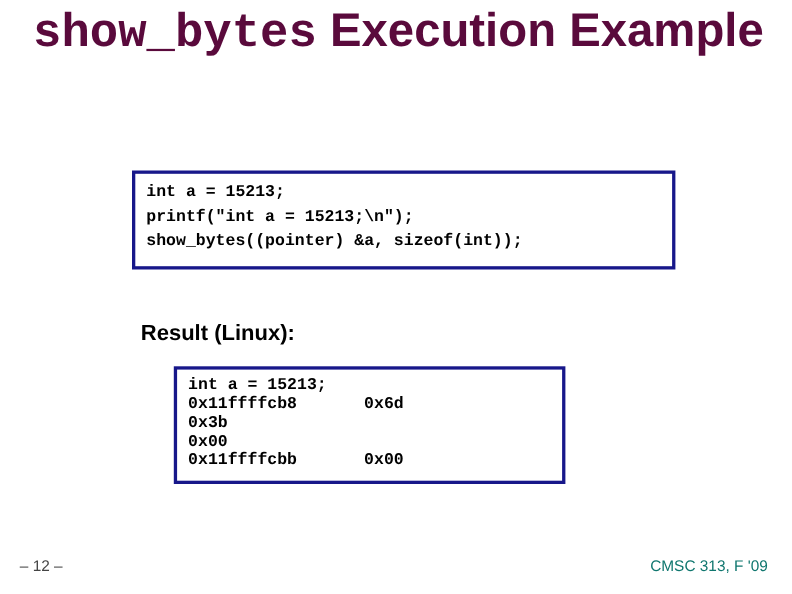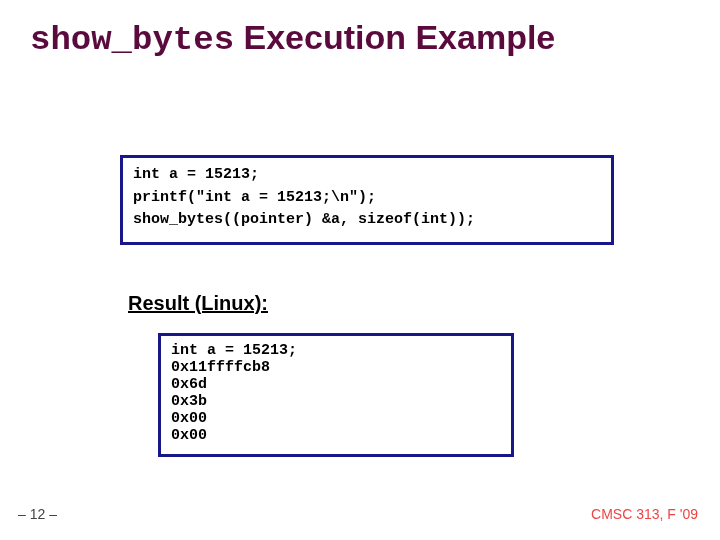--- a/index.html
+++ b/index.html
@@ -12,23 +12,23 @@
     position: relative;
     overflow: hidden;
   }
   .slide {
     width: 720px;
     height: 540px;
     position: relative;
   }
   .title {
     position: absolute;
-    top: 18px;
+    top: 4px;
     left: 30px;
-    font-size: 34px;
+    font-size: 43px;
     font-weight: bold;
     color: #5a0a3c;
   }
   .title .mono {
     font-family: "Courier New", Courier, monospace;
     font-weight: bold;
   }
   .codebox1 {
     position: absolute;
     top: 155px;
@@ -44,58 +44,56 @@
     line-height: 1.5;
     white-space: pre;
   }
   .result-label {
     position: absolute;
     top: 292px;
     left: 128px;
     font-size: 20px;
     font-weight: bold;
     color: #000;
-    text-decoration: underline;
   }
   .codebox2 {
     position: absolute;
     top: 333px;
     left: 158px;
     width: 330px;
     border: 3px solid #17178a;
     background: #fff;
     padding: 6px 10px 10px 10px;
     font-family: "Courier New", Courier, monospace;
     font-size: 15px;
     font-weight: bold;
     color: #000;
   }
   .codebox2 .row {
     display: flex;
-    flex-direction: column;
   }
   .codebox2 .c1 {
     width: 160px;
   }
   .codebox2 .c2 {
   }
   .page-num {
     position: absolute;
     bottom: 18px;
     left: 18px;
     font-size: 14px;
     color: #444;
     margin-top: 31px;
   }
   .footer-right {
     position: absolute;
     bottom: 18px;
     right: 22px;
     font-size: 14px;
-    color: #ef4444;
+    color: #0f766e;
     text-align: right;
   }
 </style>
 </head>
 <body>
 
 <div class="slide">
 
   <div class="title">
     <span class="mono">show_bytes</span><span> Execution Example</span>
@@ -113,20 +111,21 @@
       <div class="c1">0x11ffffcb8</div>
       <div class="c2">0x6d</div>
     </div>
     <div class="row">
       <div class="c2">0x3b</div>
     </div>
     <div class="row">
       <div class="c2">0x00</div>
     </div>
     <div class="row">
+      <div class="c1">0x11ffffcbb</div>
       <div class="c2">0x00</div>
     </div>
   </div>
 
   <div class="page-num">– 12 –</div>
   <div class="footer-right">CMSC 313, F '09</div>
 
 </div>
 
 </body></html>

